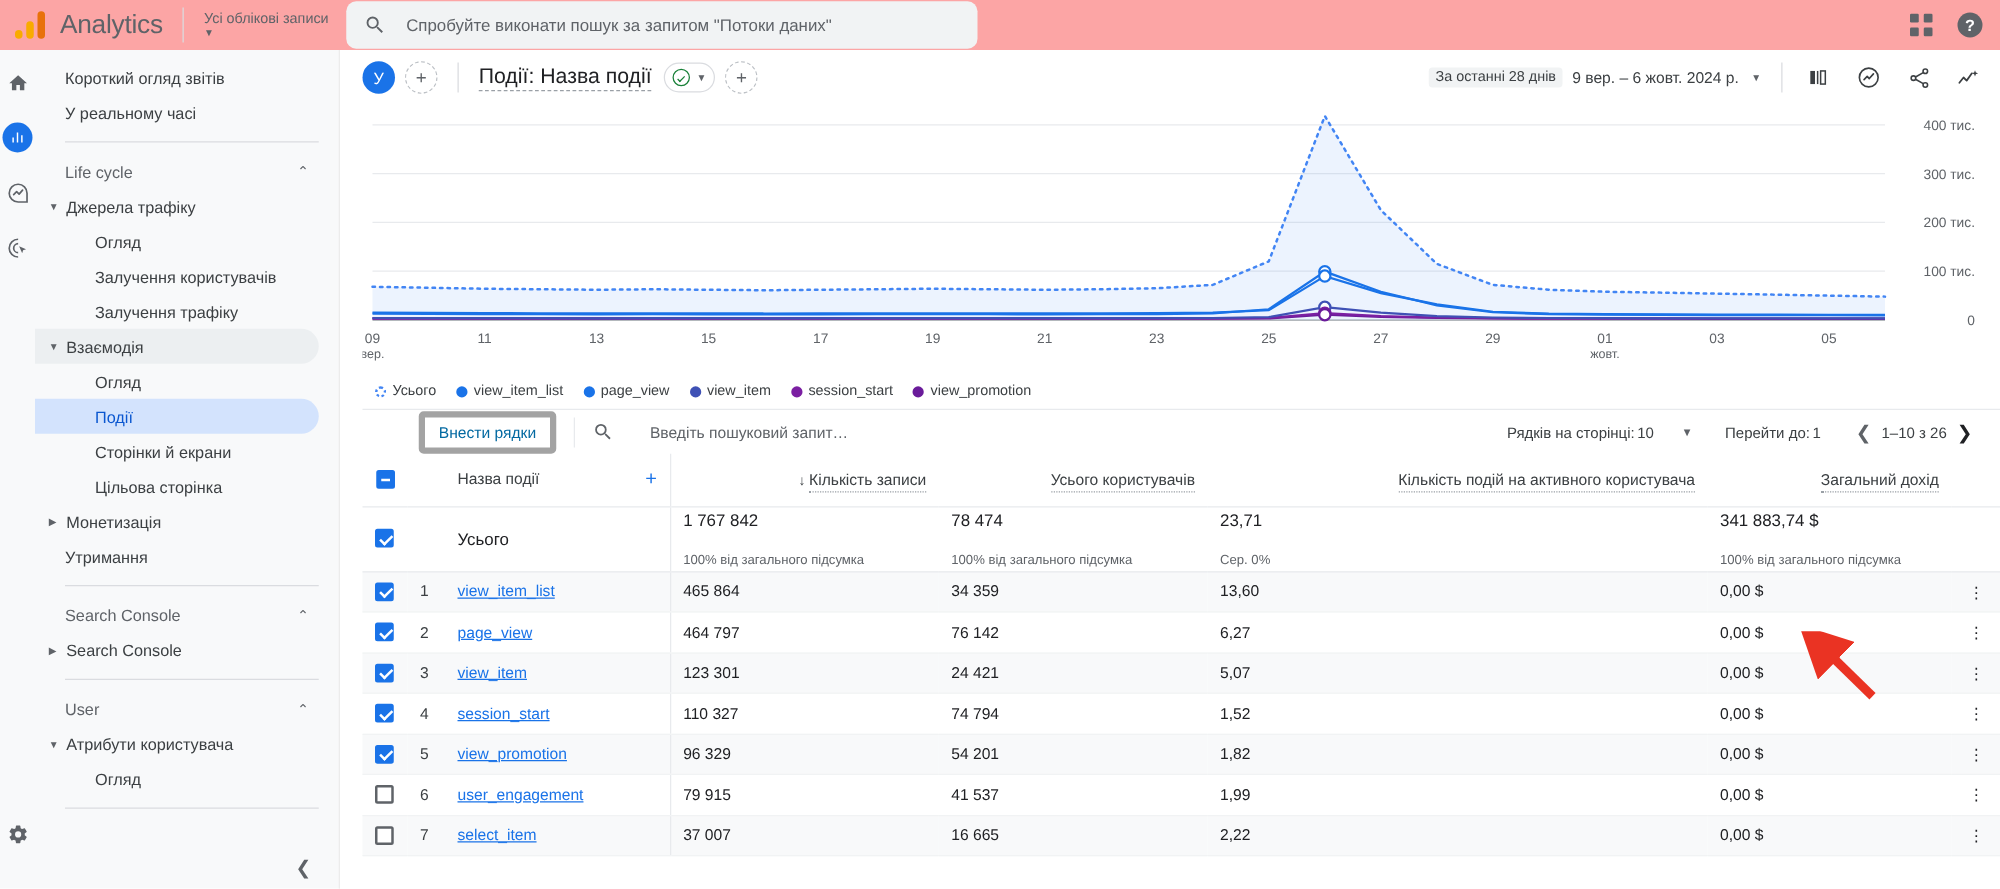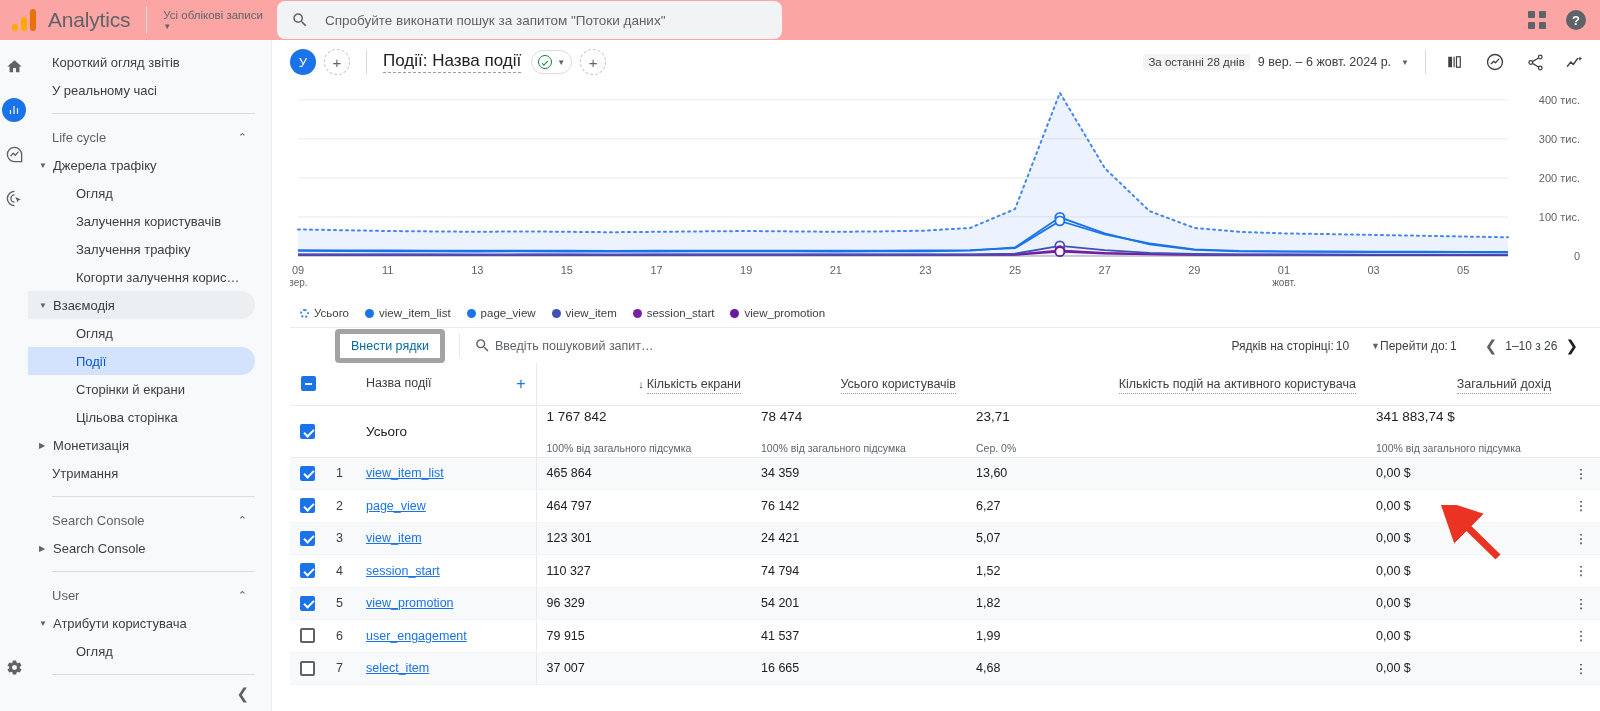--- a/index.html
+++ b/index.html
@@ -91,21 +91,21 @@
   .legend { display:flex; align-items:center; gap:16px; padding:4px 0 0 10px; height:24px;}
   .leg { display:flex; align-items:center; gap:5px; font-size:11.5px; color:#3c4043; cursor:pointer;}
   .leg .dot { width:9px; height:9px; border-radius:50%; flex:0 0 auto;}
   .leg .dot.ring { background:#fff; border:2px dotted #4285f4; }
 
   
   .tools { display:flex; align-items:center; height:36px; border-top:1px solid #e8eaed; margin-top:4px; }
   .btn-ghost { font-size:12.5px; color:#0369a1; border:5px solid #a3a3a3; border-radius:4px;
                padding:5px 11px; cursor:pointer; background:#fff; font-family:inherit;margin-left:45px;}
   .tools-sep { width:1px; height:24px; background:#e8eaed; margin:0 14px; }
-  .tsearch { display:flex; align-items:flex-end; gap:2px; flex:1 1 auto; }
+  .tsearch { display:flex; align-items:flex-end; gap:27px; flex:1 1 auto; }
   .tsearch input { border:0; outline:none; font-size:12.5px; color:#3c4043; width:260px; font-family:inherit;}
   .tsearch input::placeholder { color:#5f6368; }
   .pager { display:flex; align-items:center; font-size:12px; color:#3c4043; gap:0; padding-right:14px;}
   .pg-lbl { color:#3c4043; }
   .pg-val { margin-left:2px; }
   .pg-caret { margin-left:22px; font-size:9px; color:#5f6368; cursor:pointer;}
   .pg-arrow { font-size:15px; color:#5f6368; cursor:pointer; padding:0 8px;}
   .pg-arrow.next { color:#202124; }
   .pg-range { font-size:12px; }
 
@@ -223,23 +223,20 @@
           <span>Джерела трафіку</span>
         </div>
         <div class="nav-item lvl2">
           <span>Огляд</span>
         </div>
         <div class="nav-item lvl2">
           <span>Залучення користувачів</span>
         </div>
         <div class="nav-item lvl2">
           <span>Залучення трафіку</span>
-        </div>
-        <div class="nav-item lvl2">
-          <span>Когорти залучення корис…</span>
         </div>
         <div class="nav-item lvl1 grey">
           <span class="tri">▼</span>
           <span>Взаємодія</span>
         </div>
         <div class="nav-item lvl2">
           <span>Огляд</span>
         </div>
         <div class="nav-item lvl2 selected">
           <span>Події</span>
@@ -411,21 +408,21 @@
         <div class="tsearch">
           <svg width="17" height="17" viewBox="0 0 24 24">
             <path fill="#5f6368" d="M15.5 14h-.79l-.28-.27A6.47 6.47 0 0016 9.5 6.5 6.5 0 109.5 16c1.61 0 3.09-.59 4.23-1.57l.27.28v.79l5 4.99L20.49 19l-4.99-5zm-6 0C7.01 14 5 11.99 5 9.5S7.01 5 9.5 5 14 7.01 14 9.5 11.99 14 9.5 14z"></path>
           </svg>
           <input value="" placeholder="Введіть пошуковий запит…" style="">
         </div>
         <div class="pager">
           <span class="pg-lbl">Рядків на сторінці:</span>
           <span class="pg-val">10</span>
           <span class="pg-caret">▼</span>
-          <span class="pg-lbl" style="">Перейти до:</span>
+          <span class="pg-lbl" style="margin-left:26px">Перейти до:</span>
           <span class="pg-val">1</span>
           <span class="pg-arrow" style="margin-left:20px">❮</span>
           <span class="pg-range">1–10 з 26</span>
           <span class="pg-arrow next">❯</span>
         </div>
       </div>
 
       <table>
         <colgroup>
           <col style="width:36px">
@@ -441,21 +438,21 @@
           <tr class="th-row">
             <th>
               <span class="cbx indet"></span>
             </th>
             <th></th>
             <th class="th-name">
               <span>Назва події</span>
               <span class="plus-col">+</span>
             </th>
             <th class="th-metric colsep">
-              <span class="sortarrow">↓</span><span class="lbl">Кількість екрани</span>
+              <span class="sortarrow">↓</span><span class="lbl">Кількість записи</span>
             </th>
             <th class="th-metric">
               <span class="lbl">Усього користувачів</span>
             </th>
             <th class="th-metric">
               <span class="lbl">Кількість подій на активного користувача</span>
             </th>
             <th class="th-metric">
               <span class="lbl">Загальний дохід</span>
             </th>
@@ -548,21 +545,21 @@
               <td class="num">1,99</td>
               <td class="num">0,00 $</td>
               <td class="kebab">⋮</td>
             </tr>
             <tr class="drow alt">
               <td><span class="cbx"></span></td>
               <td class="idx">7</td>
               <td><a>select_item</a></td>
               <td class="num colsep">37 007</td>
               <td class="num">16 665</td>
-              <td class="num">4,68</td>
+              <td class="num">2,22</td>
               <td class="num">0,00 $</td>
               <td class="kebab">⋮</td>
             </tr>
           </tbody>
       </table>
 
     </div>
   </div>
 </div>
 

